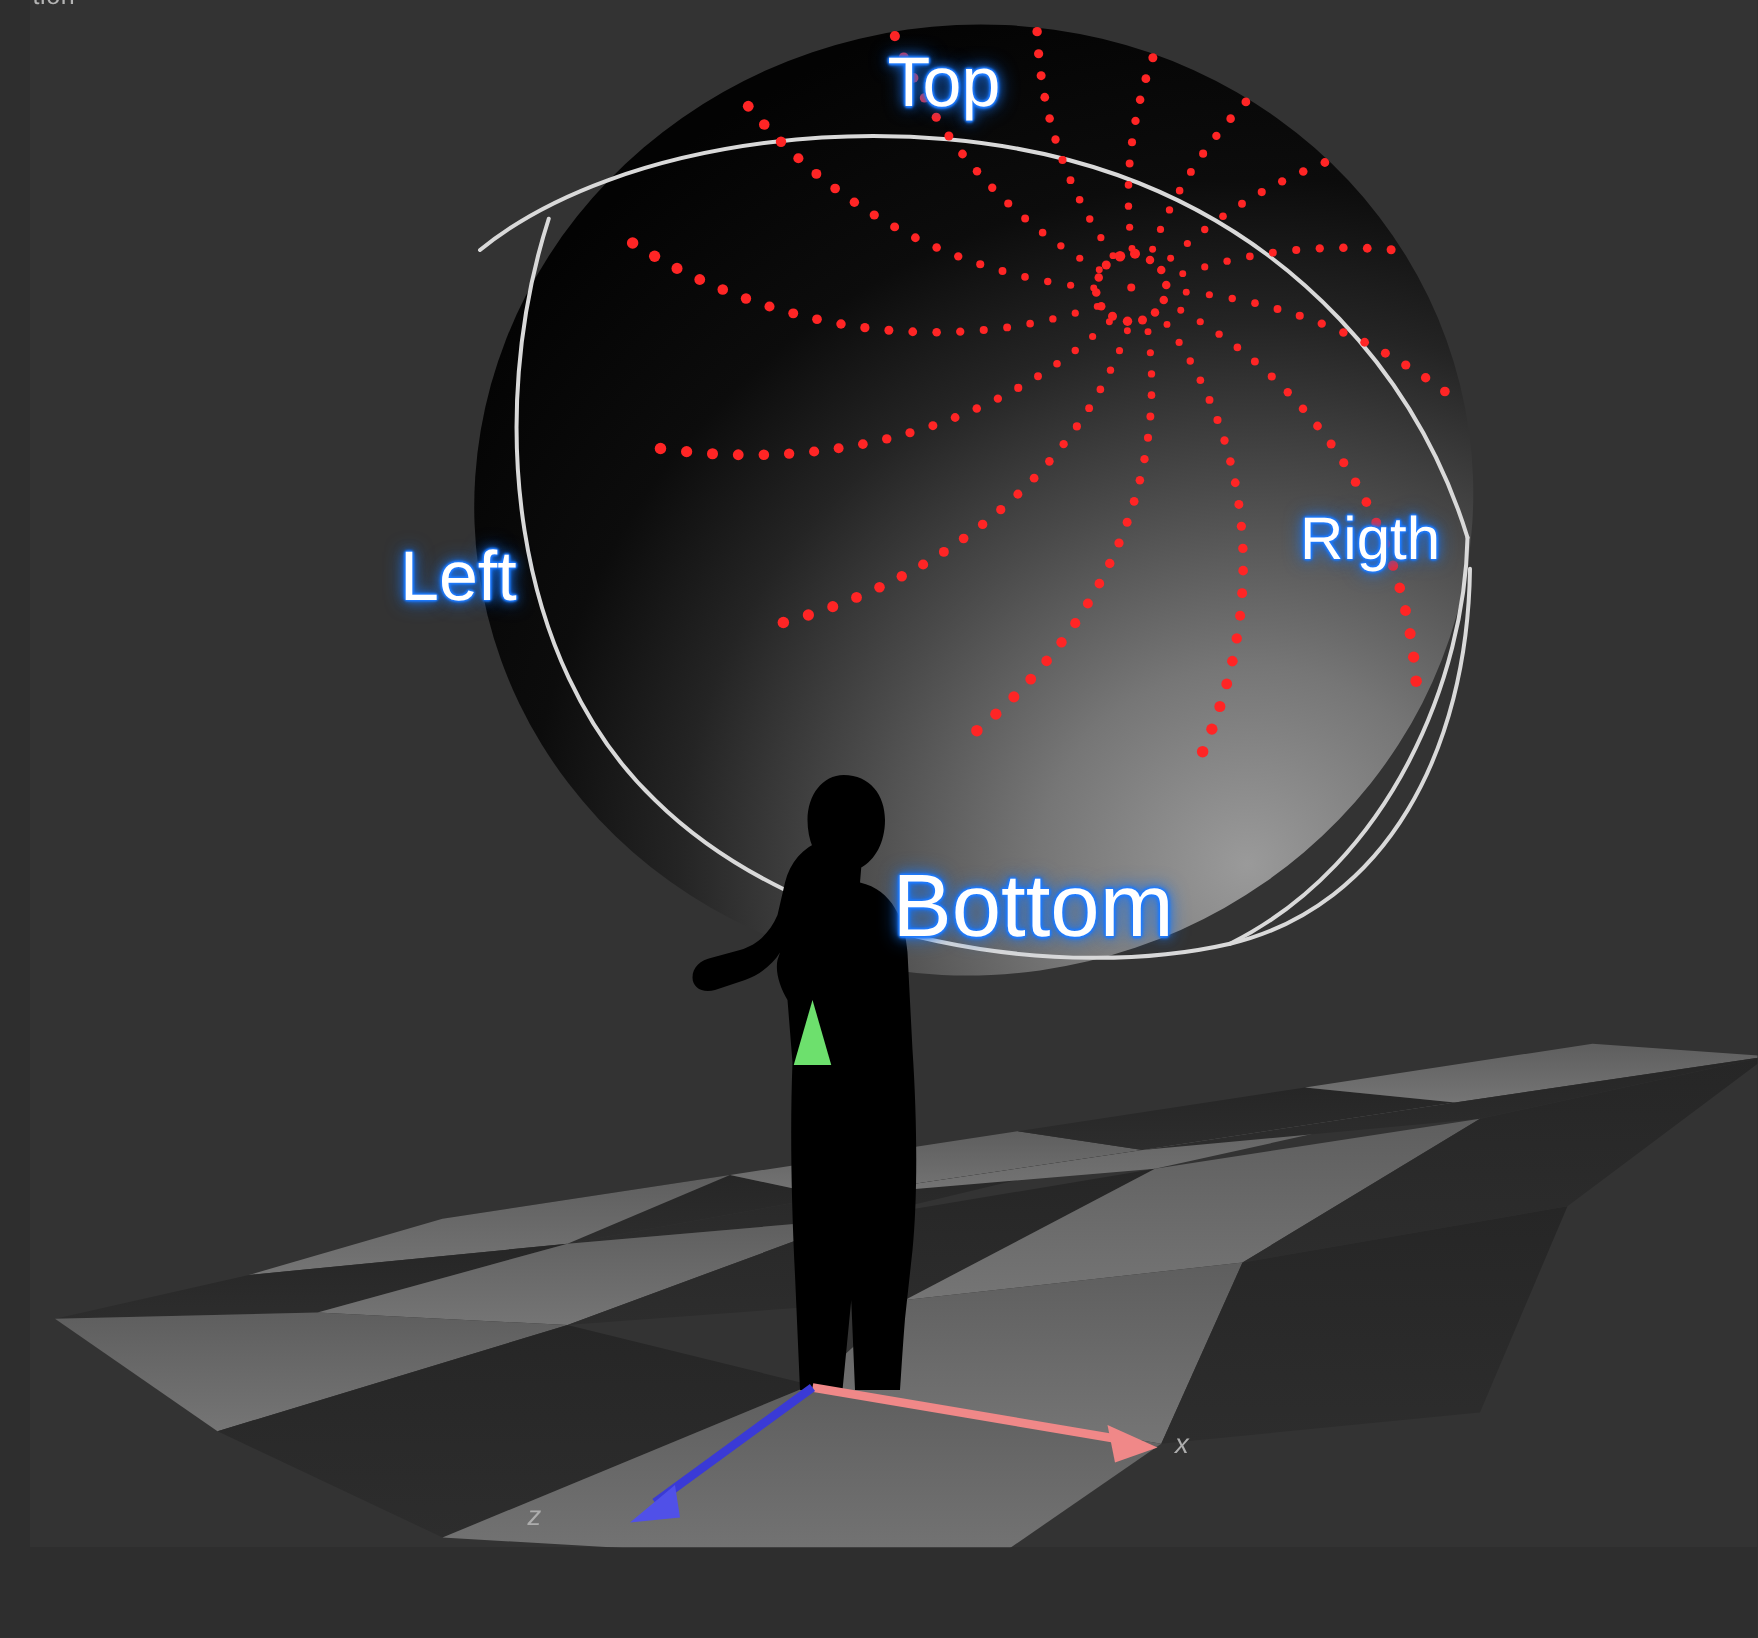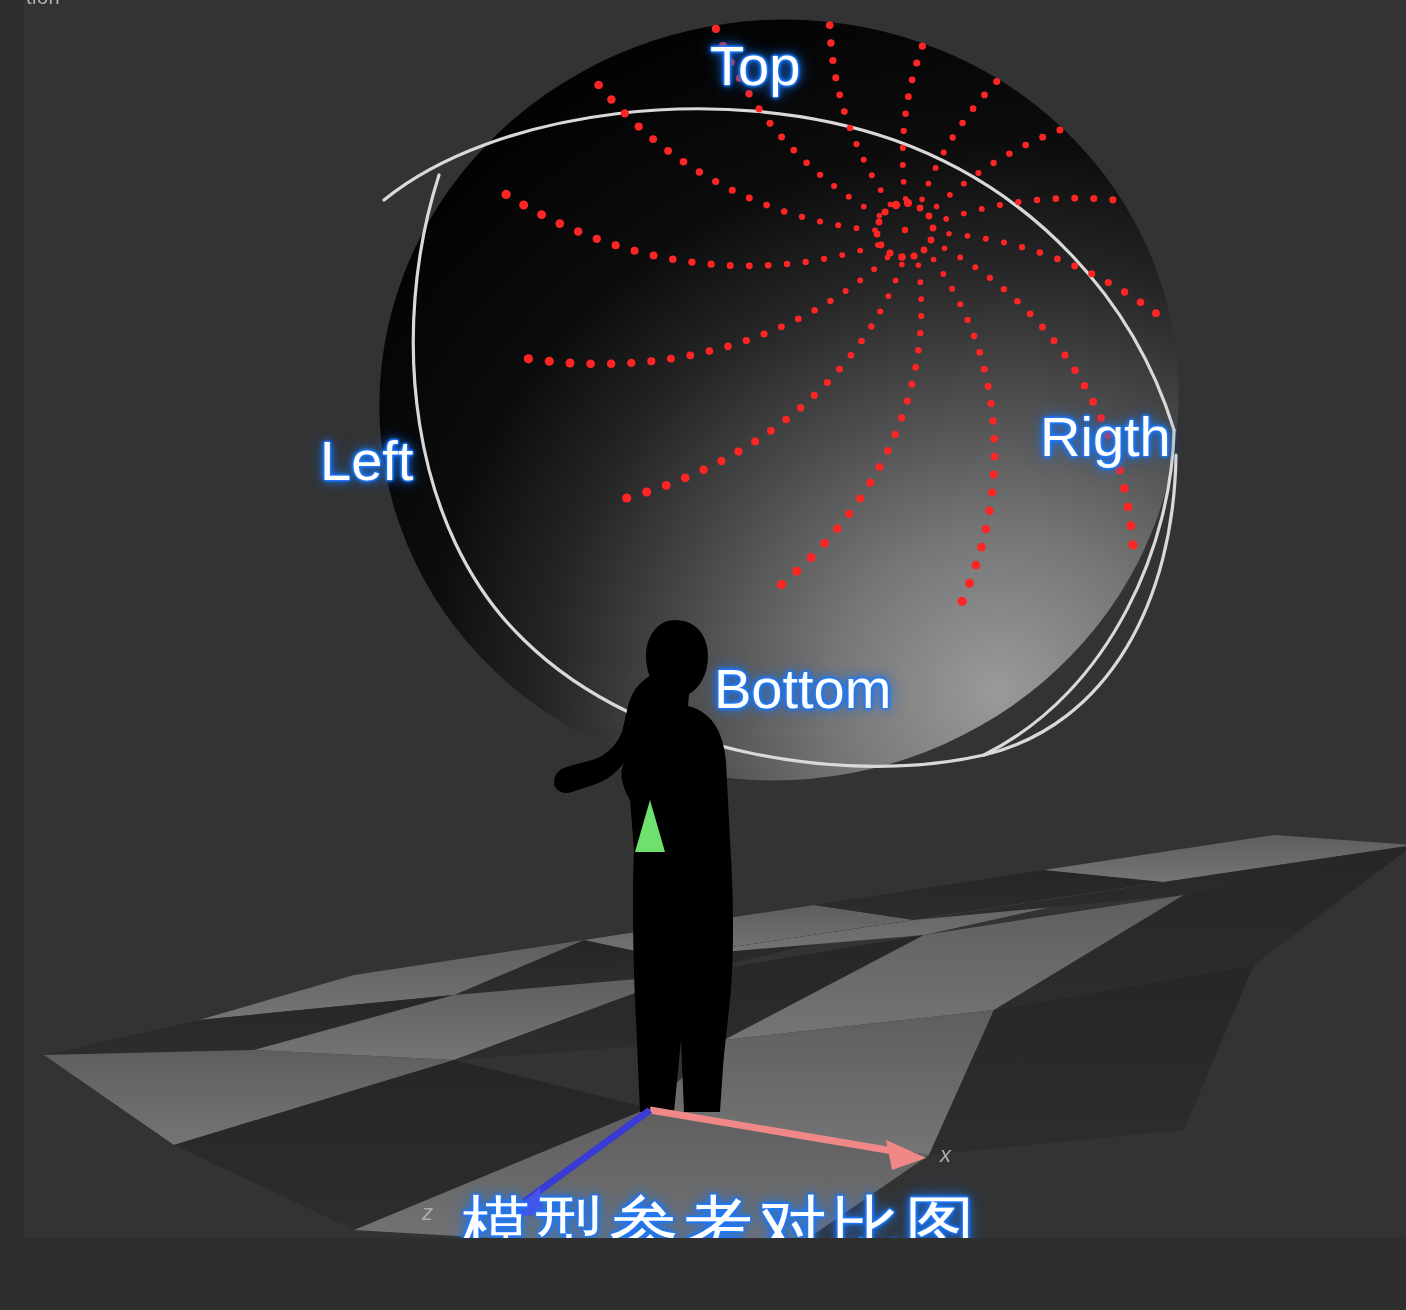--- a/index.html
+++ b/index.html
@@ -50,22 +50,22 @@
       0 0 4px #1f7bff,
       1px 0 2px #1f7bff,
       -1px 0 2px #1f7bff,
       0 1px 2px #1f7bff,
       0 -1px 2px #1f7bff,
       0 0 9px #1f7bff,
       0 0 16px #1470e8;
   }
   #label-top    { left: 686px; top: 33px;  font-size: 56px; }
   #label-left   { left: 296px; top: 428px; font-size: 56px; }
-  #label-right  { left: 1016px; top: 404px; font-size: 56px; }
-  #label-bottom { left: 690px; top: 656px; font-size: 56px; }
+  #label-right  { left: 1016px; top: 404px; font-size: 48px; }
+  #label-bottom { left: 690px; top: 685px; font-size: 71px; }
 
   #caption-cn {
     position: absolute;
     left: 437px;
     top: 1182px;
     font-size: 70px;
     letter-spacing: 4px;
     color: #ffffff;
     font-family: "DejaVu Sans", "Liberation Sans", sans-serif;
     white-space: nowrap;
@@ -454,18 +454,17 @@
       <line x1="626" y1="1110" x2="500" y2="1202" stroke="#3a3ad6" stroke-width="7"></line>
       <polygon points="480,1218 516,1188 520,1214" fill="#5050e8"></polygon>
     </g>
   </svg>
 
   <div class="glow-label" id="label-top">Top</div>
   <div class="glow-label" id="label-left">Left</div>
   <div class="glow-label" id="label-right">Rigth</div>
   <div class="glow-label" id="label-bottom">Bottom</div>
 
-  <div id="caption-cn">模型参考对比图</div>
 
   <div class="axis-tag" id="axis-tag-x">x</div>
   <div class="axis-tag" id="axis-tag-z">z</div>
 
 </div>
 
 </body></html>

